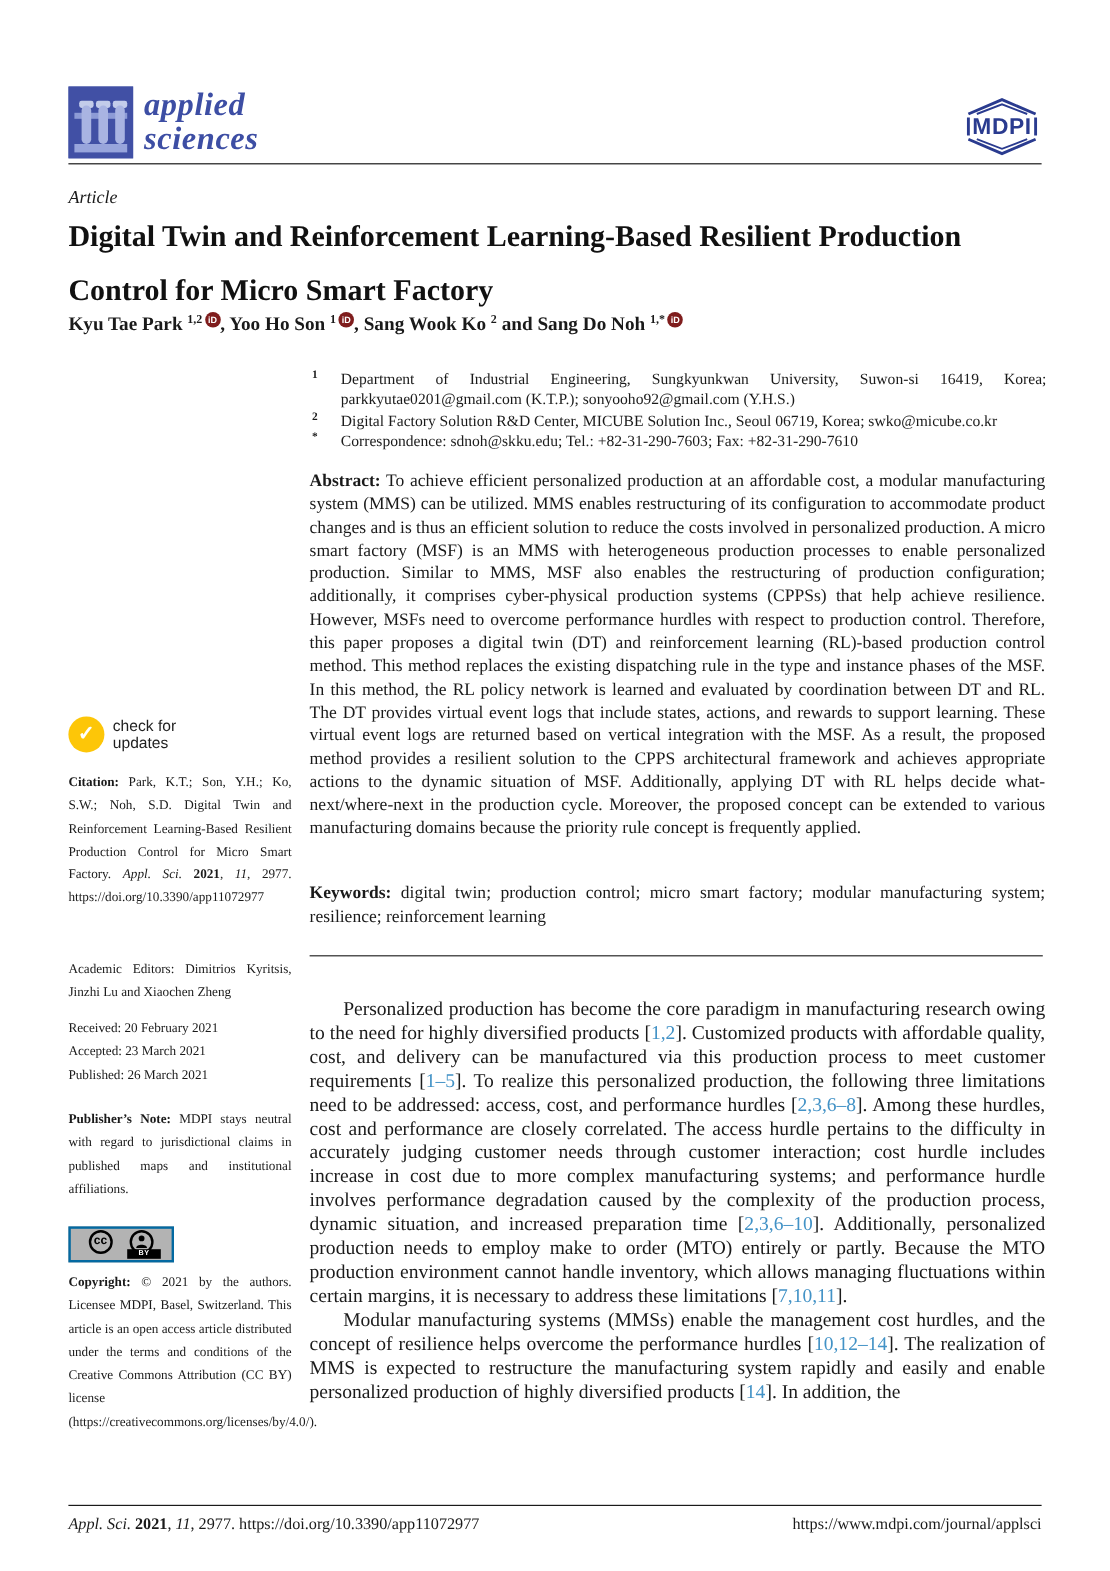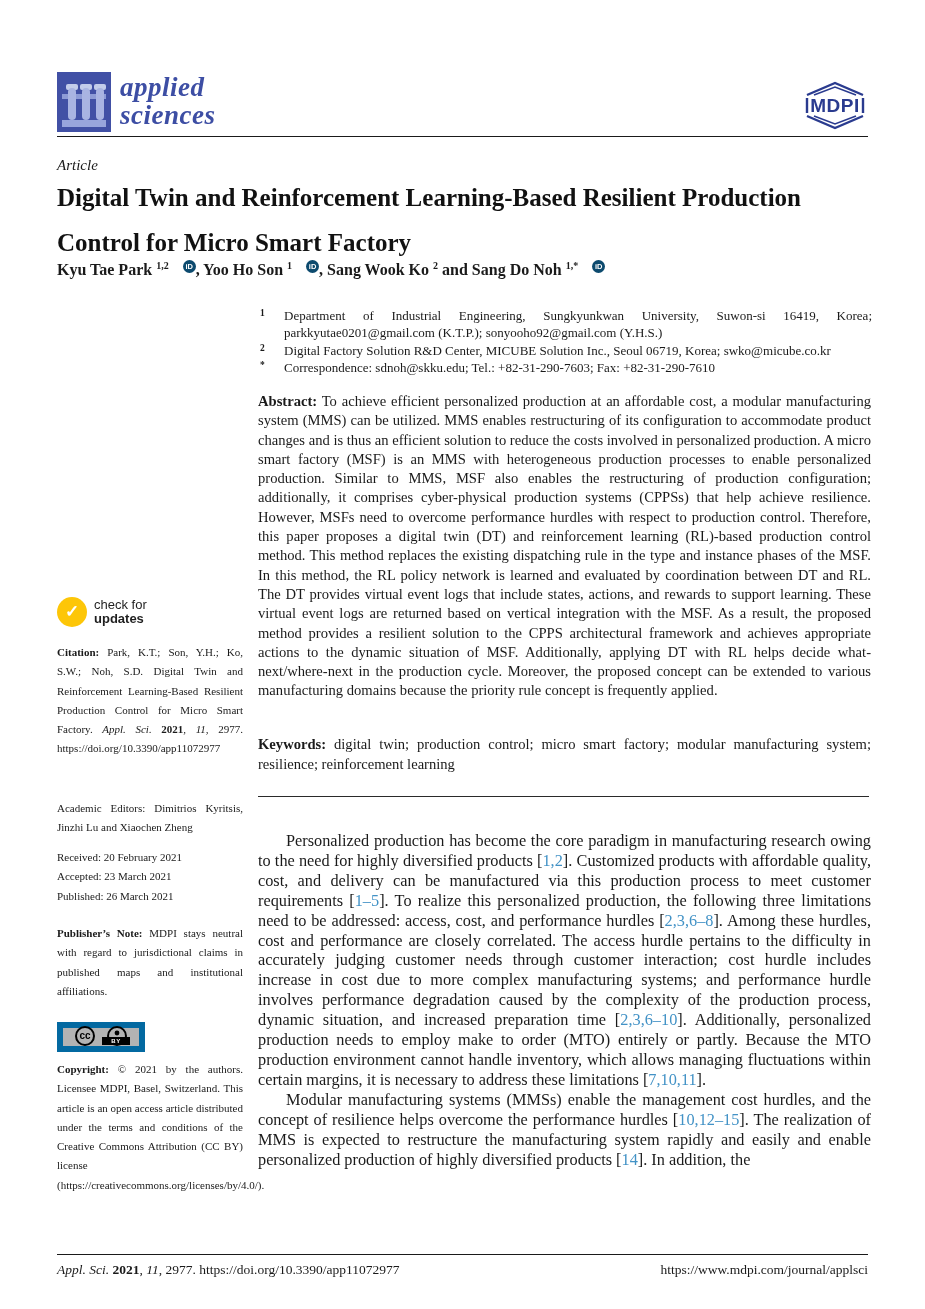--- a/index.html
+++ b/index.html
@@ -14,50 +14,50 @@
   .as-logo-text{margin-left:9px;font-style:italic;font-weight:600;color:#3d4ea4;
     font-size:27px;line-height:28px;letter-spacing:.5px;margin-top:1px;}
   .mdpi-logo{position:absolute;top:78px;right:50px;width:80px;height:56px;}
   .header-rule{position:absolute;top:136px;left:57px;width:811px;border-top:1.7px solid #1a1a1a;}
   
   .article-type{position:absolute;top:157px;left:57px;font-style:italic;font-size:15px;text-align:center;}
   .page-title{position:absolute;top:175px;left:57px;width:780px;font-weight:bold;
     font-size:25px;line-height:45px;color:#111;}
   .authors{position:absolute;top:260px;left:57px;width:820px;font-weight:bold;font-size:16px;}
   .authors sup{font-size:10px;font-weight:bold;}
-  .orcid{display:inline-block;width:13px;height:13px;border-radius:50%;background:#0c4a6e;
+  .orcid{display:inline-block;width:13px;height:13px;border-radius:50%;background:#7f1d1d;
     color:#fff;font-family:"Liberation Sans",sans-serif;font-size:7.5px;font-weight:bold;
-    line-height:13px;text-align:center;vertical-align:super;margin-left:14px;}
+    line-height:13px;text-align:center;vertical-align:super;margin-left:2px;}
   
   .affiliations{position:absolute;top:307px;left:260px;width:612px;font-size:13px;line-height:17.4px;}
   .aff-row{display:flex;}
   .aff-marker{width:24px;flex:0 0 24px;font-size:9.5px;vertical-align:super;position:relative;top:-2px;font-weight:bold;}
   .aff-text{flex:1;text-align:justify;}
   .abstract{position:absolute;top:392px;left:258px;width:613px;font-size:14.6px;line-height:19.3px;text-align:justify;}
   .keywords{position:absolute;top:735px;left:258px;width:613px;font-size:14.6px;line-height:19.6px;text-align:justify;}
   b.lbl{font-weight:bold;margin-top:35px;}
   .section-divider{position:absolute;top:796px;left:258px;width:611px;border-top:1.5px solid #2a2a2a;}
   .intro{position:absolute;top:831px;left:258px;width:613px;}
   .intro h2{margin:0 0 7px 0;font-size:16.5px;font-weight:bold;}
   .intro p{margin:0;font-size:16.3px;line-height:19.9px;text-align:justify;text-indent:28px;}
   .cite{color:#4292c6;}
   
   .sidebar-block{position:absolute;left:57px;width:186px;font-size:11px;line-height:19.3px;text-align:justify;}
   .check-badge{position:absolute;left:57px;top:597px;display:flex;align-items:center;cursor:pointer;width:130px;}
   .check-circle{width:30px;height:30px;border-radius:50%;background:#fdc608;color:#fff;
     font-weight:bold;font-size:17px;line-height:30px;text-align:center;flex:0 0 30px;}
   .check-text{margin-left:7px;font-family:"Liberation Sans",sans-serif;font-size:13px;line-height:14px;color:#1f1f1f;}
-  .check-text .b2{font-weight:bold;}
+  .check-text .b2{font-weight:normal;}
   .citation-note{top:643px;}
   .editors-note{top:799px;}
   .dates-note{top:848px;text-align:left;}
   .pub-note{top:924px;}
   .copyright-note{top:1060px;}
   .cc-badge{position:absolute;left:57px;top:1022px;width:88px;height:30px;background:#b3b3b3;
-    border:6px solid #0369a1;box-sizing:border-box;display:flex;align-items:flex-start;justify-content:space-evenly;cursor:pointer;}
+    border:2px solid #0369a1;box-sizing:border-box;display:flex;align-items:center;justify-content:space-evenly;cursor:pointer;}
   .cc-circle{width:20px;height:20px;border-radius:50%;border:2px solid #000;box-sizing:border-box;
     font-family:"Liberation Sans",sans-serif;font-weight:bold;font-size:10px;line-height:16px;
     text-align:center;color:#000;position:relative;top:-2px;background:transparent;}
   .cc-by-bar{position:absolute;right:9px;bottom:1px;width:28px;height:8px;background:#000;color:#fff;
     font-family:"Liberation Sans",sans-serif;font-size:6px;font-weight:bold;line-height:8px;text-align:center;letter-spacing:.5px;}
   
   .footer-rule{position:absolute;top:1254px;left:57px;width:811px;border-top:1.5px solid #1a1a1a;}
   .footer-row{position:absolute;top:1262px;left:57px;width:811px;display:flex;justify-content:space-between;font-size:13.5px;text-align:center;}
   .it{font-style:italic;}
   .bd{font-weight:bold;}
@@ -134,21 +134,21 @@
 </div>
 
 <div class="keywords">
   <b class="lbl">Keywords:</b><span> digital twin; production control; micro smart factory; modular manufacturing system; resilience; reinforcement learning</span>
 </div>
 
 <div class="section-divider"></div>
 
 <div class="intro">
   <p>Personalized production has become the core paradigm in manufacturing research owing to the need for highly diversified products [<span class="cite">1,2</span>]. Customized products with affordable quality, cost, and delivery can be manufactured via this production process to meet customer requirements [<span class="cite">1–5</span>]. To realize this personalized production, the following three limitations need to be addressed: access, cost, and performance hurdles [<span class="cite">2,3,6–8</span>]. Among these hurdles, cost and performance are closely correlated. The access hurdle pertains to the difficulty in accurately judging customer needs through customer interaction; cost hurdle includes increase in cost due to more complex manufacturing systems; and performance hurdle involves performance degradation caused by the complexity of the production process, dynamic situation, and increased preparation time [<span class="cite">2,3,6–10</span>]. Additionally, personalized production needs to employ make to order (MTO) entirely or partly. Because the MTO production environment cannot handle inventory, which allows managing fluctuations within certain margins, it is necessary to address these limitations [<span class="cite">7,10,11</span>].</p>
-  <p>Modular manufacturing systems (MMSs) enable the management cost hurdles, and the concept of resilience helps overcome the performance hurdles [<span class="cite">10,12–15</span>]. The realization of MMS is expected to restructure the manufacturing system rapidly and easily and enable personalized production of highly diversified products [<span class="cite">14</span>]. In addition, the</p>
+  <p>Modular manufacturing systems (MMSs) enable the management cost hurdles, and the concept of resilience helps overcome the performance hurdles [<span class="cite">10,12–14</span>]. The realization of MMS is expected to restructure the manufacturing system rapidly and easily and enable personalized production of highly diversified products [<span class="cite">14</span>]. In addition, the</p>
 </div>
 
 <div class="check-badge">
   <span class="check-circle">✓</span>
   <span class="check-text">
     <span>check for</span><br>
     <span class="b2">updates</span>
   </span>
 </div>
 

